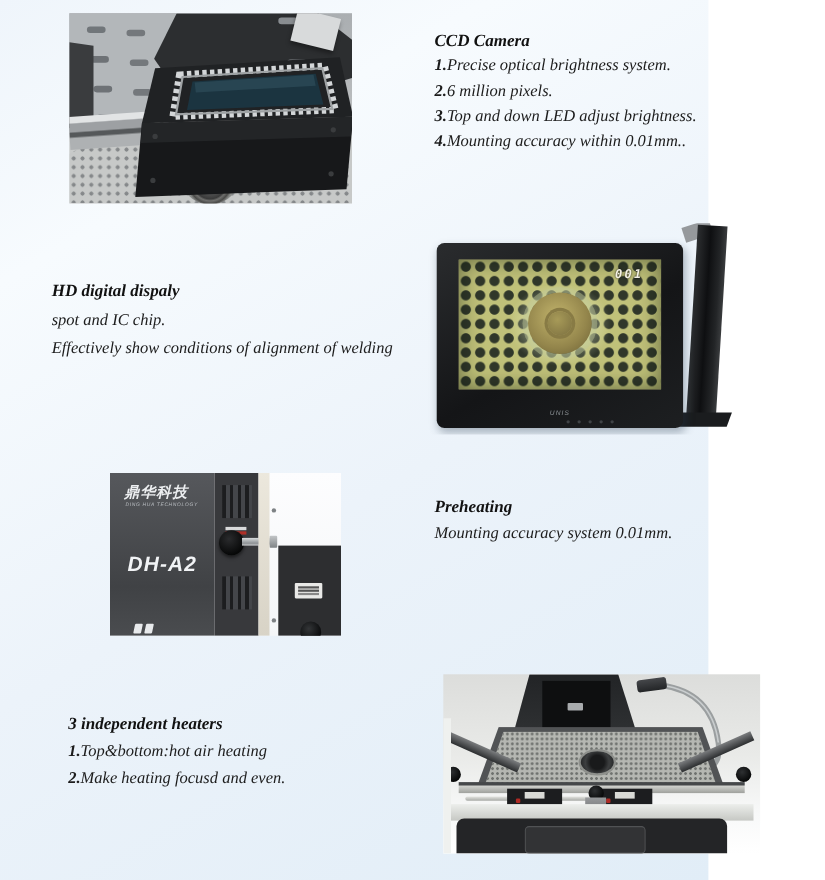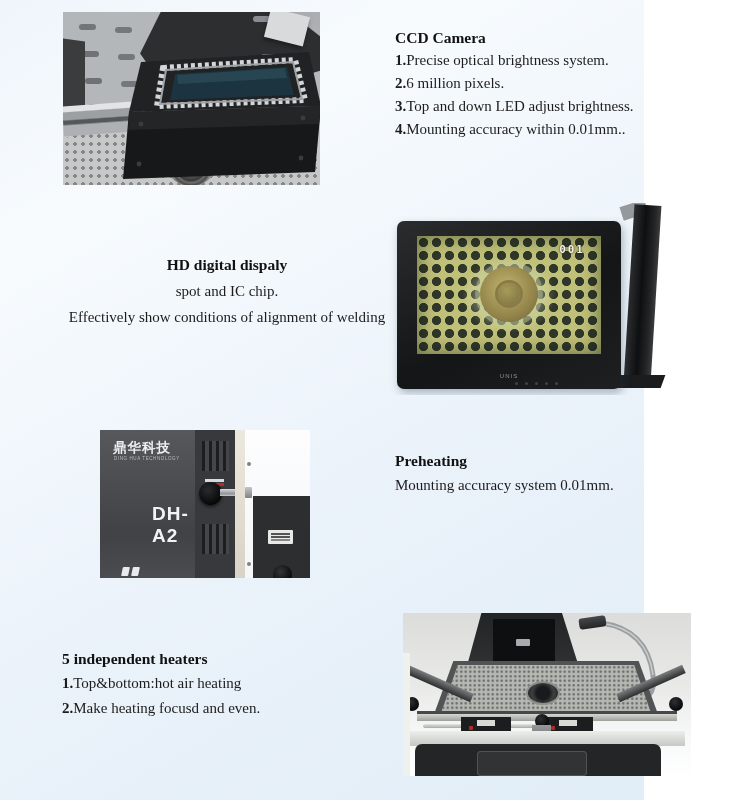--- a/index.html
+++ b/index.html
@@ -1,28 +1,28 @@
 <!DOCTYPE html>
 <html><head>
 <meta charset="utf-8">
 <style>
   html,body{margin:0;padding:0;}
   body{width:750px;height:800px;overflow:hidden;
        font-family:"Liberation Serif", serif;}
   .page{position:relative;width:644px;height:800px;
-        background:linear-gradient(150deg,#eff5fb 0%,#f7fbfe 22%,#ecf3fa 55%,#e1edf7 100%);}
+        background:linear-gradient(150deg,#eff5fb 0%,#f7fbfe 22%,#ecf3fa 55%,#e1edf7 100%);font-style:italic;}
   .abs{position:absolute;}
 
   
   .tblock{position:absolute;color:#1c1c1c;font-size:15px;}
   .tblock .title{font-weight:700;font-size:15.5px;color:#111;}
   .tblock .line{white-space:nowrap;}
   .lh23 .title,.lh23 .line{line-height:23px;}
   .lh25 .title,.lh25 .line{line-height:25px;}
-  .lh26 .title,.lh26 .line{line-height:26px;text-align:center;}
+  .lh26 .title,.lh26 .line{line-height:26px;}
   .num{font-weight:700;}
   .indent{padding-left:17px;}
 
   
   .fig{position:absolute;overflow:hidden;}
 
   
   .f1{left:63px;top:12px;width:257px;height:173px;background:linear-gradient(180deg,#aaaeb1 0%,#b8bbbd 45%,#c9cbca 70%);}
   .f1-panel{position:absolute;left:0;top:0;width:110px;height:108px;background:#b3b7ba;}
   .f1-slot{position:absolute;left:16px;top:12px;width:17px;height:6px;border-radius:3px;background:#71767a;
@@ -68,21 +68,21 @@
   .f2-foot{position:absolute;left:232px;top:172px;width:46px;height:13px;background:#1a1c1e;transform:skewX(-20deg);}
 
   
   .f3{left:100px;top:430px;width:210px;height:148px;background:linear-gradient(180deg,#fdfdfe,#f4f6f8);}
   .f3-left{position:absolute;left:0;top:0;width:95px;height:148px;background:linear-gradient(180deg,#56585c,#404245 70%,#4a4c4f);}
   .f3-brandcn{position:absolute;left:13px;top:9px;color:#eceef0;font-size:13.5px;font-weight:700;
      letter-spacing:1px;font-family:"DejaVu Sans",sans-serif;}
   .f3-branden{position:absolute;left:14px;top:26px;color:#b9bdc1;font-size:4.5px;letter-spacing:.6px;
      font-family:"Liberation Sans",sans-serif;}
   .f3-model{position:absolute;left:16px;top:73px;color:#f1f3f5;font-size:19px;font-weight:700;letter-spacing:1px;
-     font-family:"Liberation Sans",sans-serif;margin-left:36px;}
+     font-family:"Liberation Sans",sans-serif;}
   .f3-footmark{position:absolute;left:22px;bottom:2px;width:7px;height:9px;background:#e8eaec;border-radius:1px;transform:skewX(-12deg);box-shadow:10px 0 0 #e8eaec;}
   .f3-mid{position:absolute;left:95px;top:0;width:40px;height:148px;background:#38393c;}
   .f3-vents{position:absolute;left:7px;width:27px;height:30px;
      background-image:repeating-linear-gradient(90deg,#1c1d1f 0 3px,#44464a 3px 7px);}
   .f3-redlbl{position:absolute;left:10px;top:49px;width:19px;height:3px;background:#d9dadb;box-shadow:0 4px 0 #b03028;}
   .f3-knob{position:absolute;left:4px;top:52px;width:23px;height:23px;border-radius:50%;
      background:radial-gradient(circle at 40% 35%,#2a2b2d,#070808 70%);box-shadow:0 2px 3px rgba(0,0,0,.5);}
   .f3-shaft{position:absolute;left:25px;top:59px;width:27px;height:7px;
      background:linear-gradient(180deg,#d7dadc,#8e9295 70%,#caccce);}
   .f3-shaft-tip{position:absolute;left:50px;top:57px;width:7px;height:11px;background:linear-gradient(180deg,#c3c6c8,#7f8386);border-radius:1px;}
@@ -214,21 +214,21 @@
       <div class="f3-rknob"></div>
     </div>
   </div>
 
   <div class="tblock lh25" style="left:395px;top:448px;width:330px;">
     <div class="title">Preheating</div>
     <div class="line">Mounting accuracy system 0.01mm.</div>
   </div>
 
   <div class="tblock lh25" style="left:62px;top:646px;width:340px;">
-    <div class="title">5 independent heaters</div>
+    <div class="title">3 independent heaters</div>
     <div class="line"><span class="num">1.</span><span>Top&amp;bottom:hot air heating</span></div>
     <div class="line"><span class="num">2.</span><span>Make heating focusd and even.</span></div>
   </div>
 
   <div class="fig f4">
     <div class="f4-hood"></div>
     <div class="f4-hood-in"></div>
     <div class="f4-latch"></div>
     <svg class="abs" width="288" height="163" style="left:0;top:0;">
       <path d="M198,10 q46,6 52,52 q2,14 -4,20" fill="none" stroke="#9b9fa0" stroke-width="5"></path>

